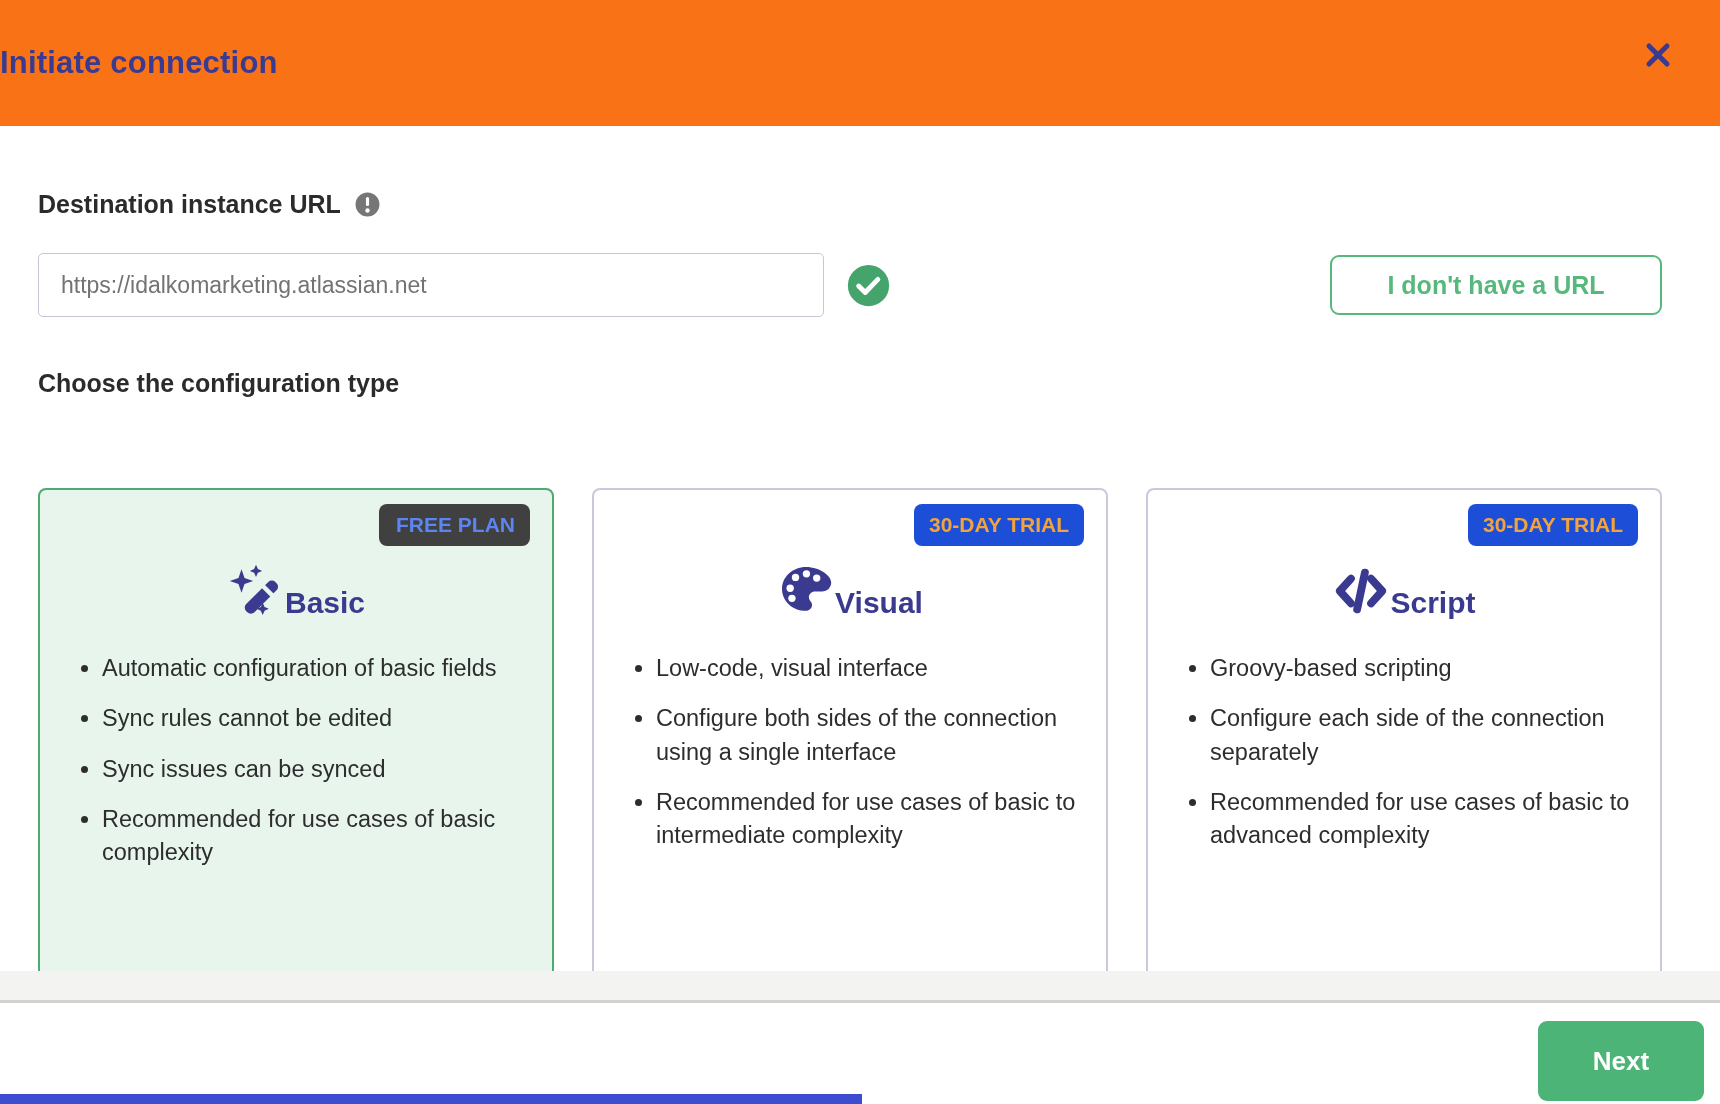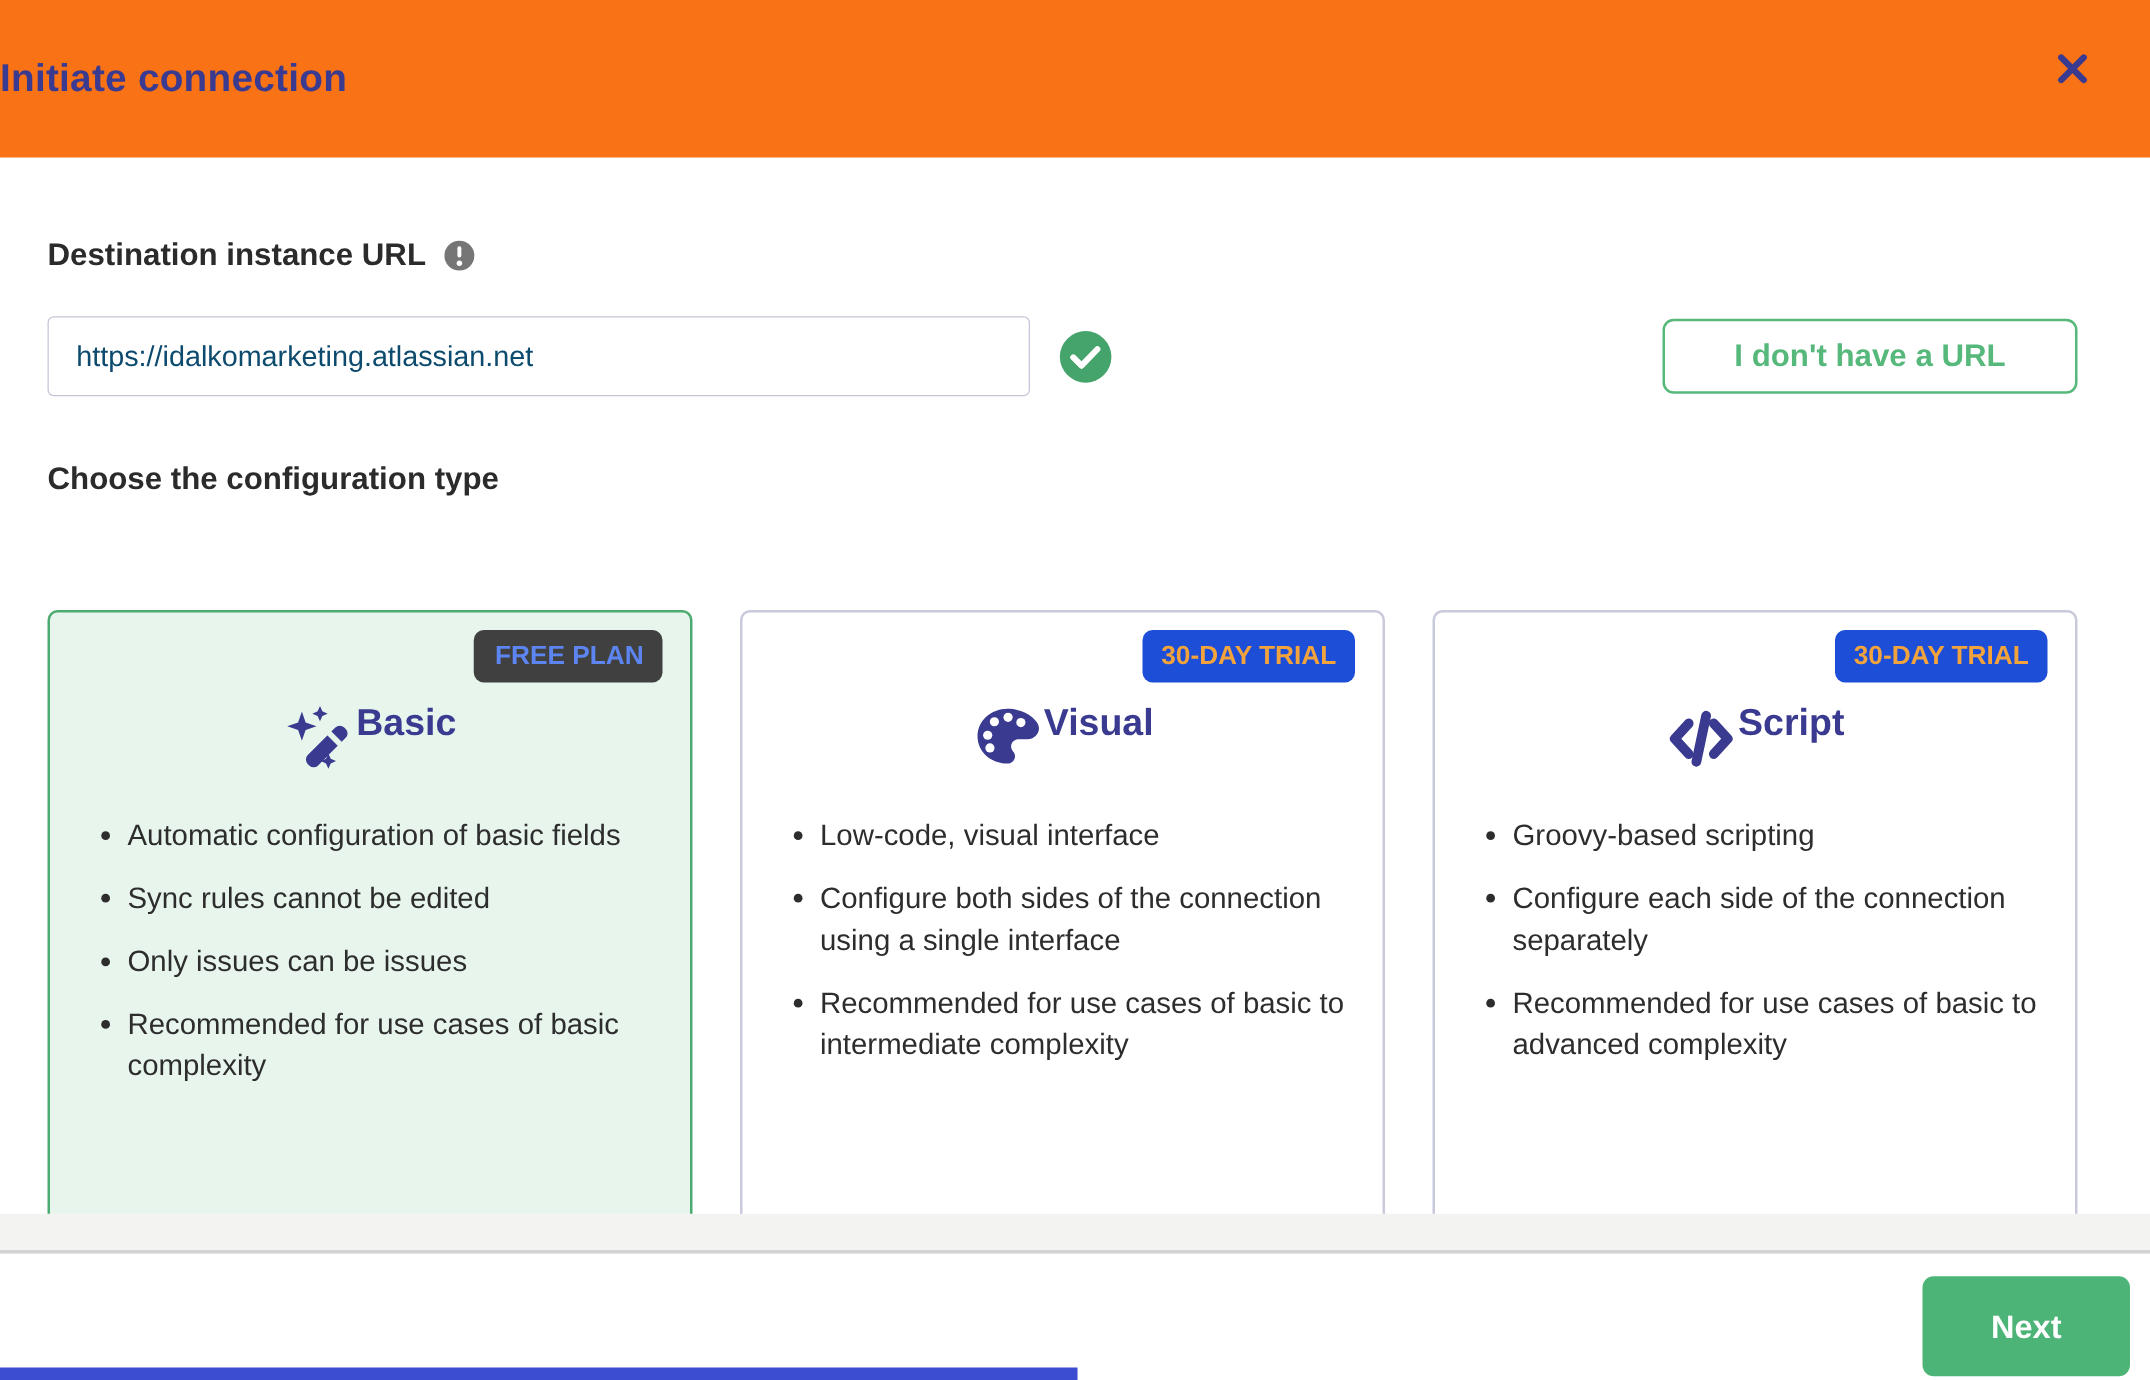--- a/index.html
+++ b/index.html
@@ -18,21 +18,21 @@
     position:absolute;right:42px;top:36px;width:40px;height:40px;background:none;border:none;
     padding:0;cursor:pointer;display:flex;align-items:center;justify-content:center;
   }
   
   .modal-body{height:845px;overflow:hidden;padding:0 58px 0 38px;box-sizing:border-box;}
   .label-row{margin-top:64px;display:flex;align-items:center;gap:13px;}
   .field-label{font-size:25px;font-weight:bold;color:#2b2b2b;}
   .url-row{margin-top:34px;display:flex;align-items:center;}
   .url-input{
     width:740px;height:62px;border:1px solid #c6c6d8;border-radius:5px;
-    font-size:23px;color:#0c4a6e;padding:0 22px;box-sizing:content-box;
+    font-size:23px;color:#737373;padding:0 22px;box-sizing:content-box;
     font-family:"Liberation Sans","DejaVu Sans",sans-serif;outline:none;background:#fff;
   }
   .check-wrap{margin-left:22px;display:flex;align-items:center;}
   .flex-spacer{flex:1;}
   .no-url-btn{
     width:332px;height:60px;border:2px solid #57b87c;border-radius:9px;background:#fff;
     color:#57b87c;font-size:25px;font-weight:bold;cursor:pointer;
     font-family:"Liberation Sans","DejaVu Sans",sans-serif;
   }
   .section-heading{margin-top:52px;font-size:25px;font-weight:bold;color:#2b2b2b;}
@@ -42,21 +42,21 @@
     flex:1;min-width:0;height:540px;box-sizing:border-box;position:relative;
     border:2px solid #c9c9dc;border-radius:8px;background:#fff;padding:0 26px;cursor:pointer;
   }
   .card.selected{border-color:#4cab70;background:#e7f5ed;}
   .badge{
     position:absolute;top:14px;right:22px;font-size:21px;font-weight:bold;
     padding:9px 15px;border-radius:8px;white-space:nowrap;
   }
   .badge.free{color:#5c85f2;background:#404040;padding-left:17px;}
   .badge.trial{color:#f2a33c;background:#1d4ed8;}
-  .card-head{margin-top:72px;display:flex;align-items:flex-start;justify-content:center;}
+  .card-head{margin-top:72px;display:flex;align-items:flex-end;justify-content:center;}
   .card-icon{width:58px;height:58px;display:flex;align-items:center;justify-content:center;}
   .card-icon svg{width:58px;height:58px;}
   .card-title{font-size:30px;font-weight:bold;color:#3a3a90;}
   .card-bullets{margin:32px 0 0;padding-left:36px;font-size:23.5px;color:#2d2d2d;}
   .card-bullets li{margin-bottom:17px;line-height:1.42;}
   
   .scroll-strip{height:29px;background:#f3f3f1;border-bottom:3px solid #d2d2d2;}
   .modal-footer{height:98px;background:#fff;position:relative;}
   .next-btn{
     position:absolute;right:16px;top:18px;width:166px;height:80px;background:#4db478;color:#fff;
@@ -122,21 +122,21 @@
       <rect x="26" y="13" width="10.5" height="37" rx="4.5" transform="rotate(45 31 31)"></rect>
     </g>
     <rect x="24.5" y="21.5" width="13.5" height="4" fill="#e7f5ed" transform="rotate(45 31 31)"></rect>
   </svg>
           </span>
       <span class="card-title">Basic</span>
     </div>
     <ul class="card-bullets">
           <li>Automatic configuration of basic fields</li>
           <li>Sync rules cannot be edited</li>
-          <li>Only issues can be issues</li>
+          <li>Sync issues can be synced</li>
           <li>Recommended for use cases of basic complexity</li>
         </ul>
   </div>
 
   <div class="card">
     <span class="badge trial">30-DAY TRIAL</span>
     <div class="card-head">
       <span class="card-icon">
             <svg id="svg-palette-icon" viewBox="0 0 52 52">
     <path fill="#3a3a90" d="M26 4.5 C14 4.5 4.5 13.2 4.5 24.2 C4.5 35.2 14 43.8 26 43.8 c3 0 5.4-2.3 5.4-5.2 c0-1.4-.5-2.6-1.4-3.5 c-.9-1-1.4-2.2-1.4-3.5 c0-2.9 2.4-5.2 5.4-5.2 h6.3 c4.6 0 8.3-3.6 8.3-8.1 C48.6 12.6 38.6 4.5 26 4.5 z"></path>

